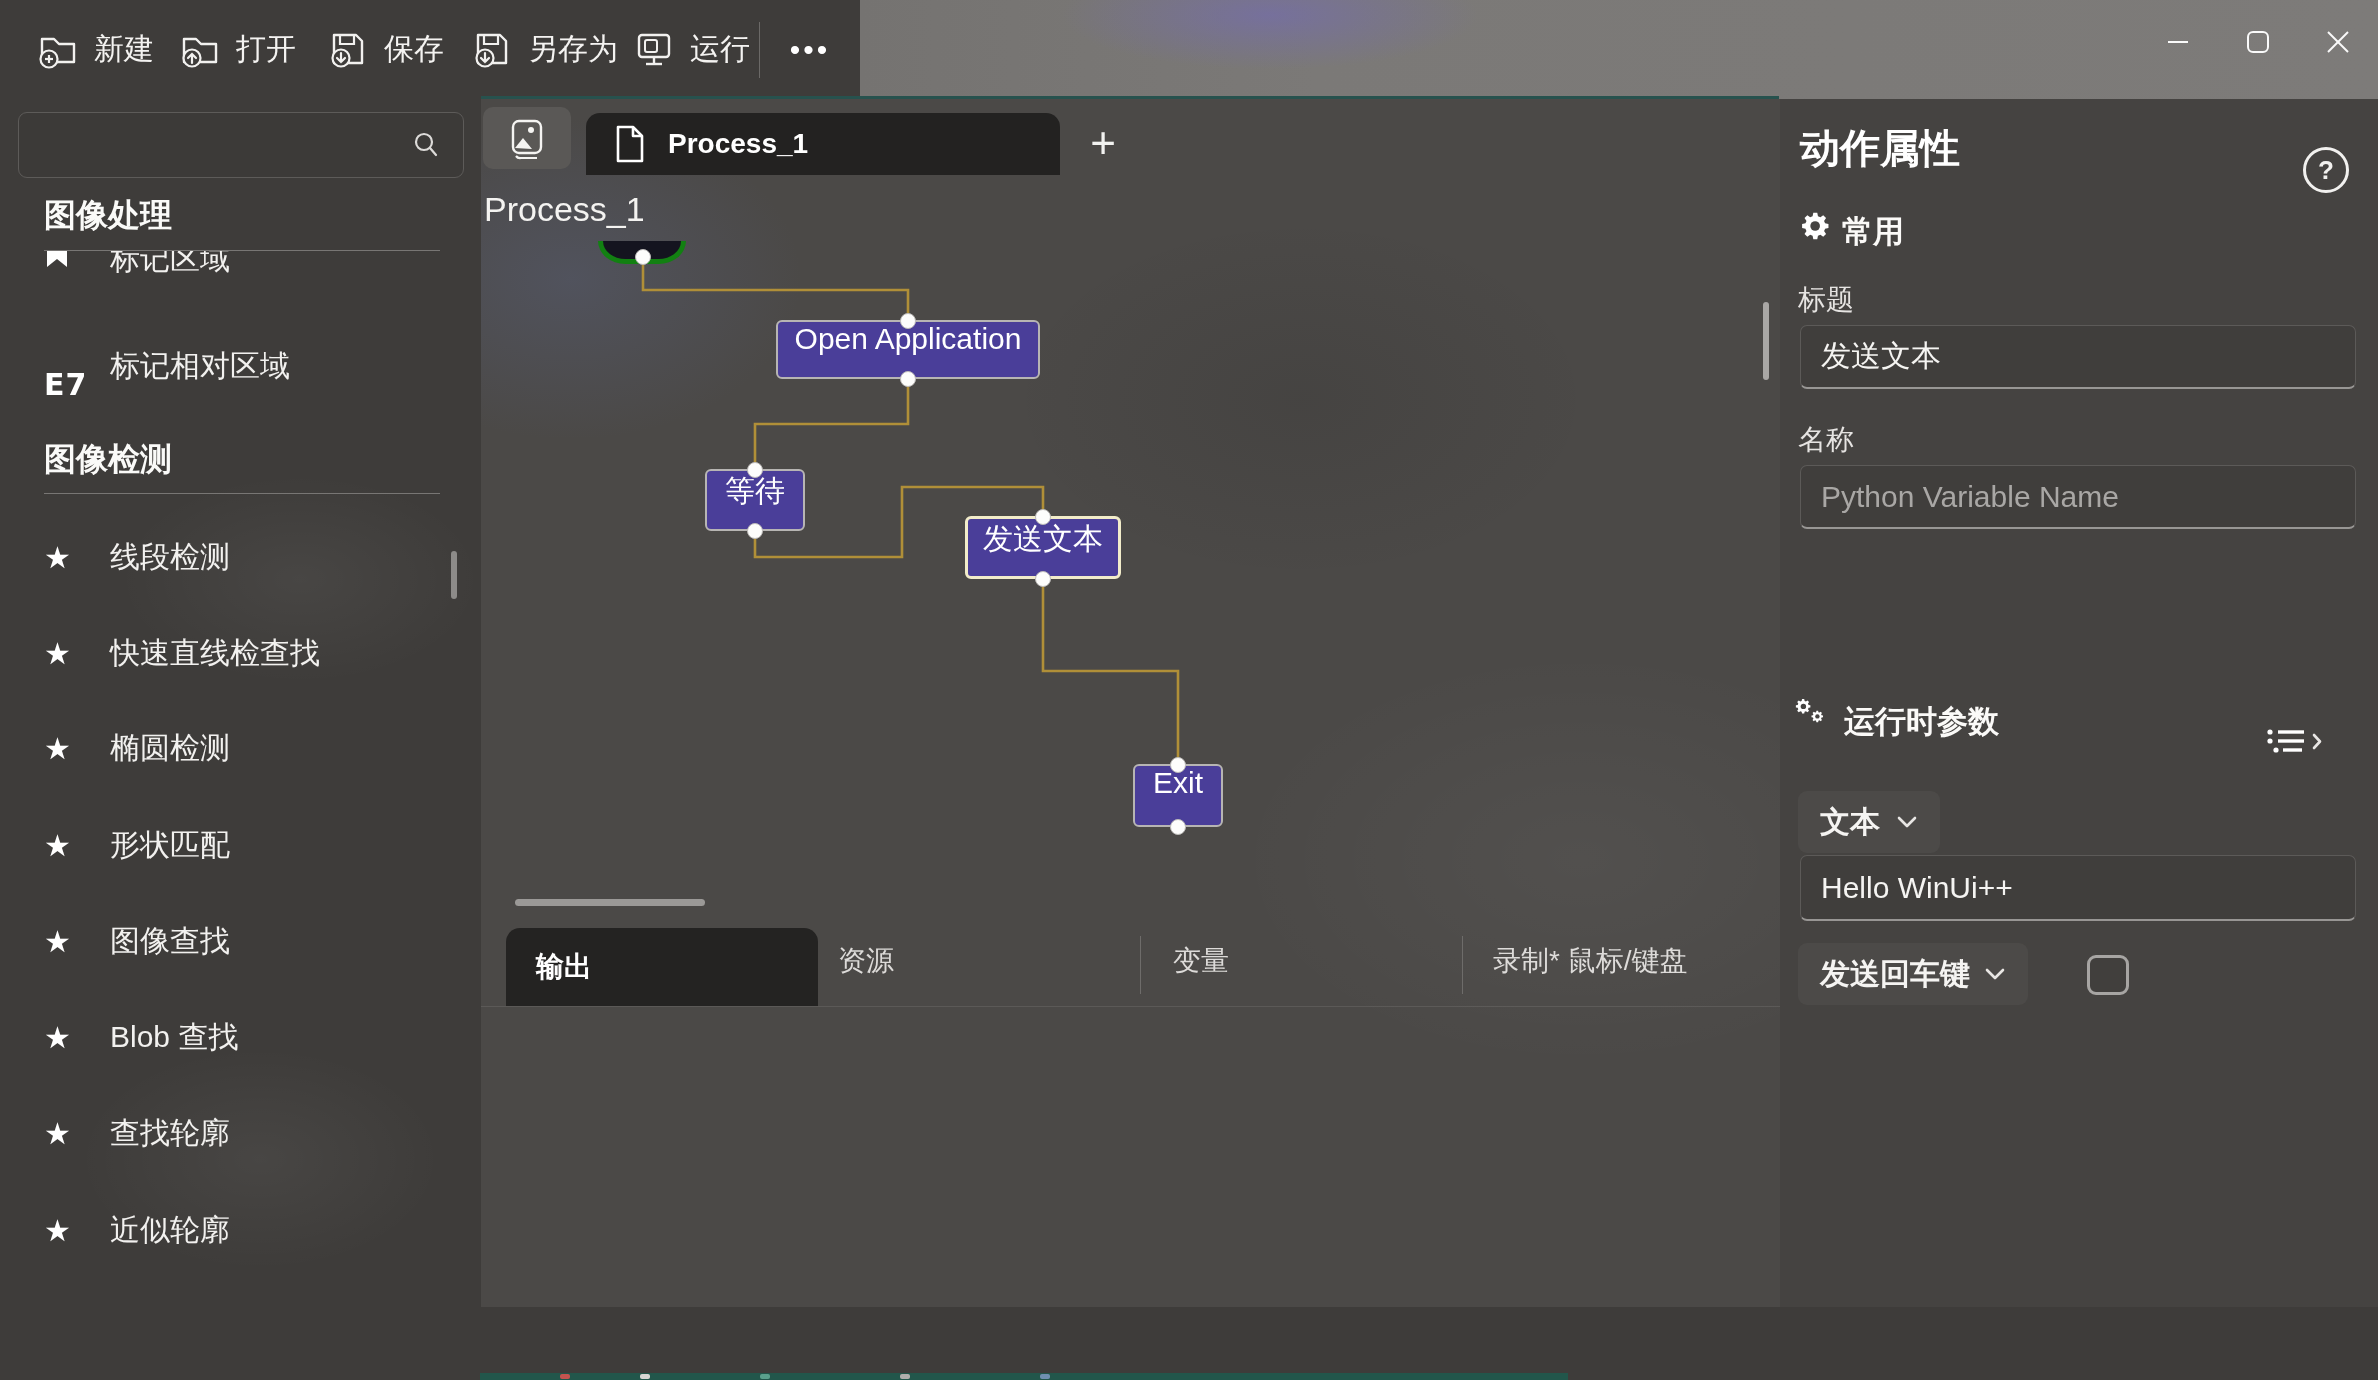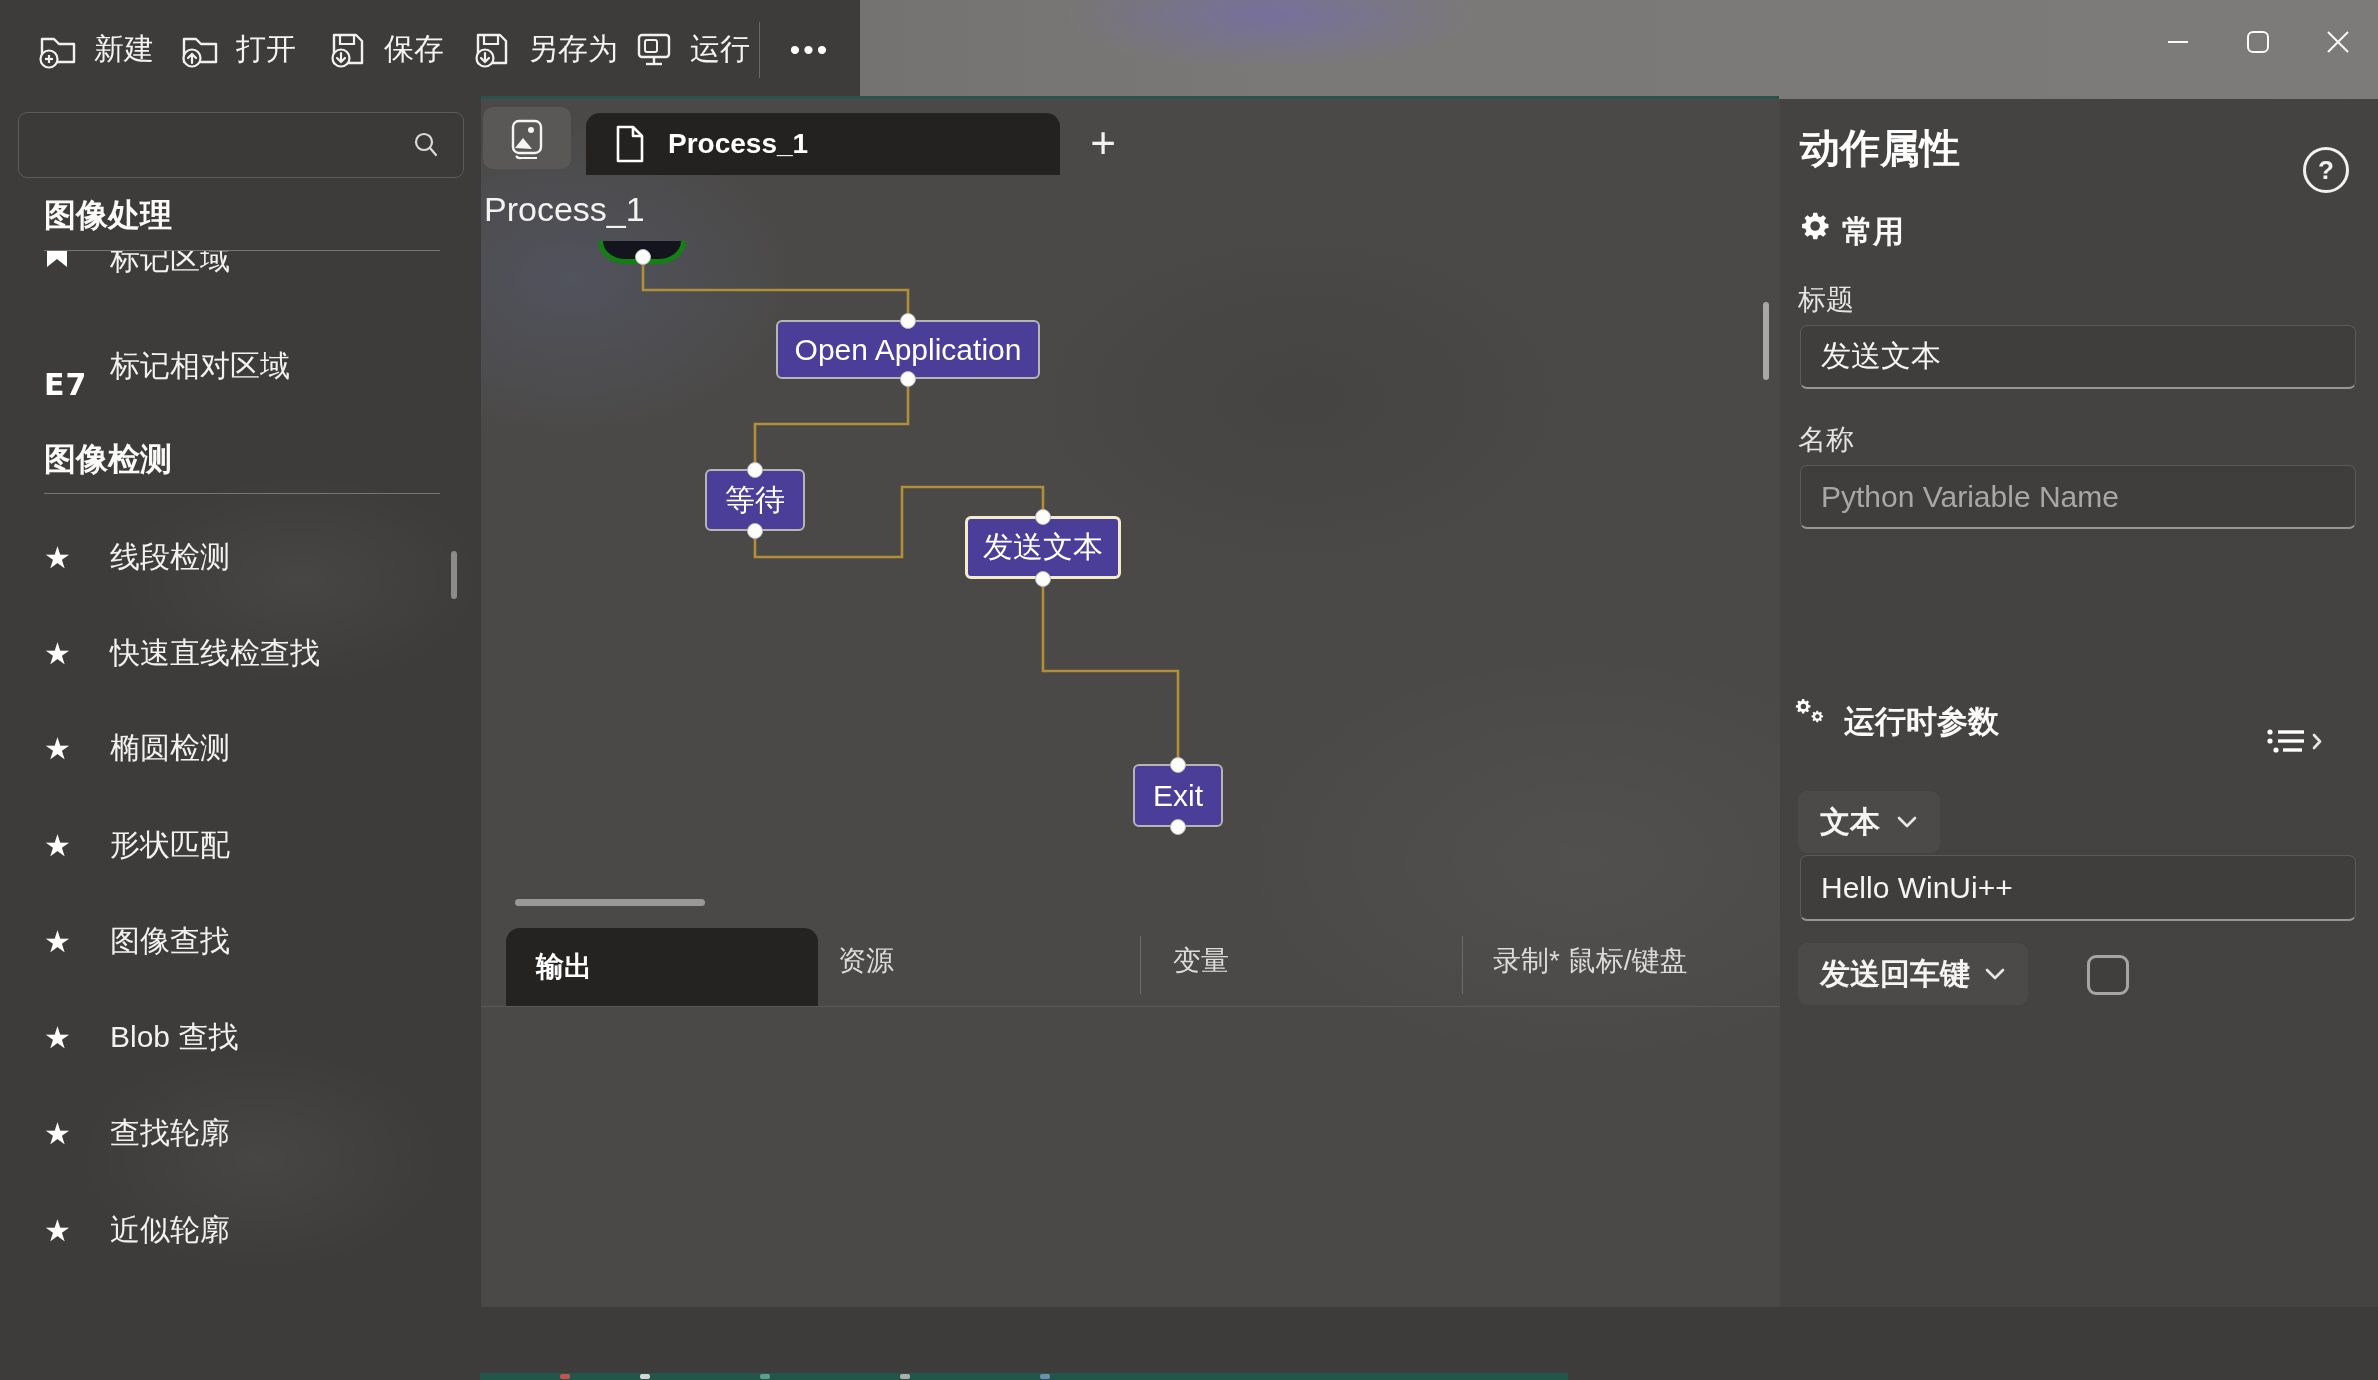--- a/index.html
+++ b/index.html
@@ -51,21 +51,21 @@
   .imgbtn{left:2px;top:8px;width:88px;height:62px;background:#5a5856;border-radius:10px;
     display:flex;align-items:center;justify-content:center;}
   .proc-tab{left:105px;top:14px;width:474px;height:62px;background:#232221;border-radius:14px 14px 0 0;
     display:flex;align-items:center;}
   .proc-tab .t{margin-left:22px;font-size:28px;font-weight:600;color:#fff;}
   .addtab{left:598px;top:20px;width:48px;height:48px;display:flex;align-items:center;justify-content:center;
     font-size:44px;font-weight:200;color:#f2f2f0;}
   .canvas-label{left:3px;top:91px;font-size:34px;color:#f4f3f1;}
 
   .node{position:absolute;background:#4a3e99;border:2px solid #b7b5b3;border-radius:6px;
-    display:flex;align-items:center;justify-content:center;color:#fff;font-size:30px;box-sizing:border-box;}
+    display:flex;align-items:flex-start;justify-content:center;color:#fff;font-size:30px;box-sizing:border-box;}
   .node.selected{border:3px solid #f2ecca;}
   .dot{position:absolute;width:16px;height:16px;border-radius:50%;background:#fdfdfc;border:1px solid #bdbbb9;box-sizing:border-box;}
   .startnode{left:117px;top:142px;width:88px;height:23px;background:#14141f;
     border:5px solid #128012;border-top:none;border-radius:0 0 50% 50% / 0 0 160% 160%;box-sizing:border-box;}
   .vscroll{left:1282px;top:203px;width:6px;height:78px;border-radius:3px;background:#a9a7a5;}
   .hscroll{left:34px;top:800px;width:190px;height:7px;border-radius:4px;background:#9b9997;}
 
   
   .btab-strip{left:0;top:829px;width:1299px;height:78px;border-bottom:1px solid rgba(255,255,255,.09);}
   .btab-active{left:25px;top:0;width:312px;height:78px;background:#242322;border-radius:14px 14px 0 0;

